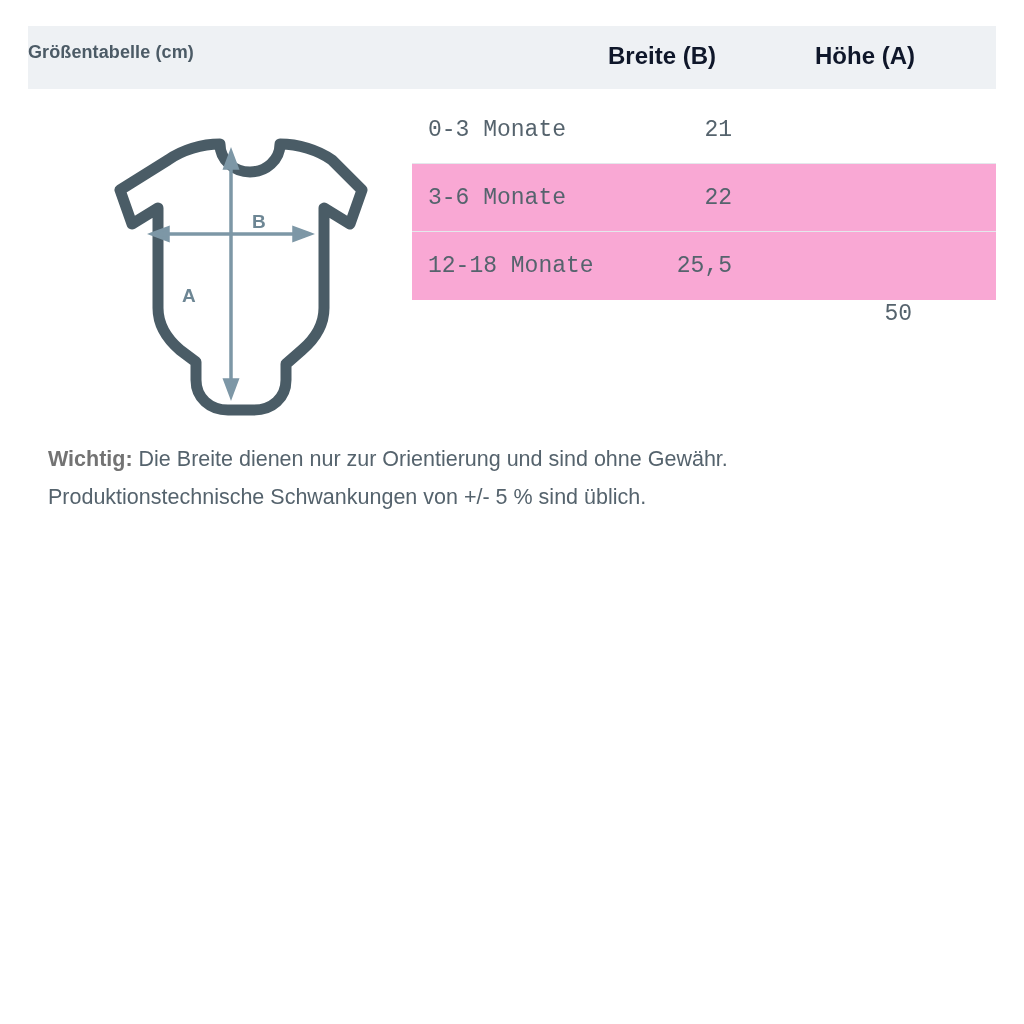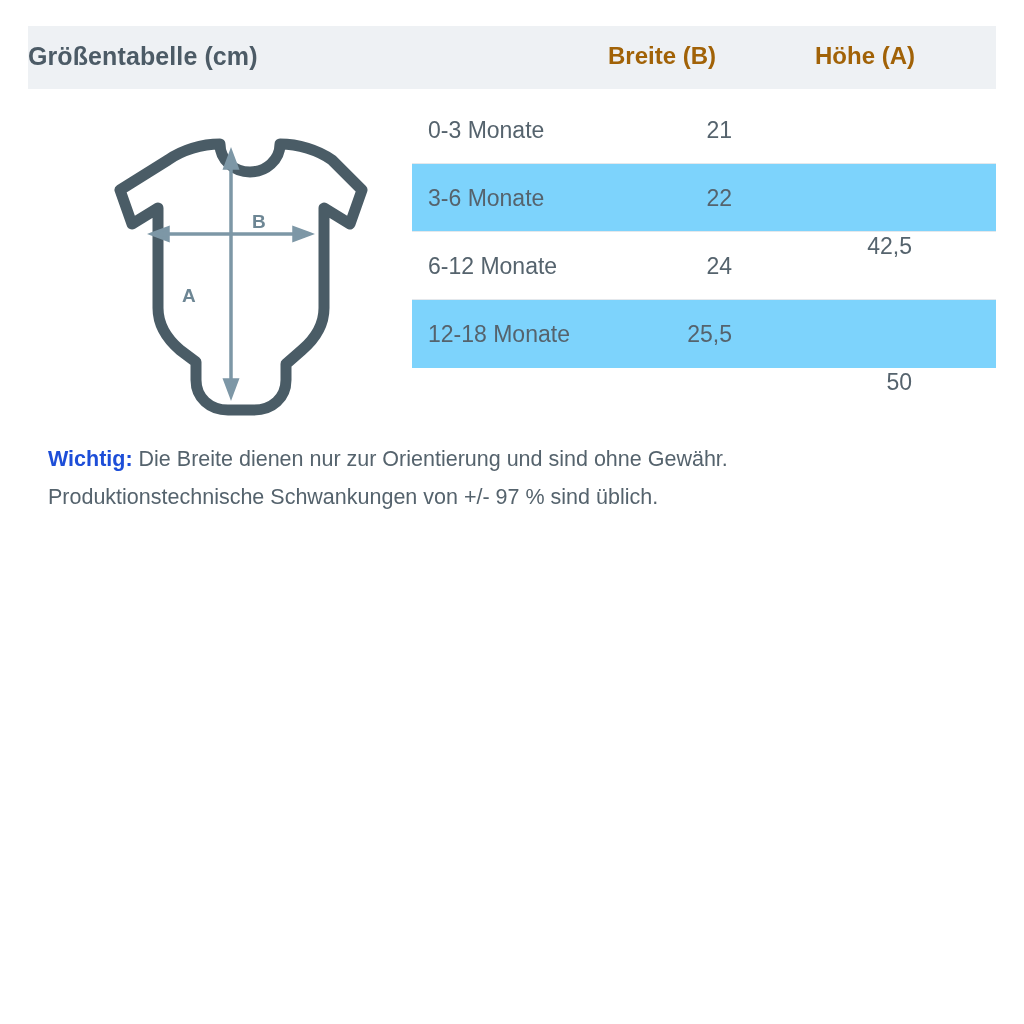--- a/index.html
+++ b/index.html
@@ -25,58 +25,59 @@
     width: 968px;
     height: 63px;
     background: #eef1f4;
   }
   .header-title {
     position: absolute;
     left: 28px;
     top: 42px;
   }
   .header-title span {
-    font-size: 25px;
+    font-size: 18px;
     font-weight: bold;
     color: #4c5b66;
     letter-spacing: 0.1px;
   }
   .header-col {
     position: absolute;
     top: 42px;
     font-size: 24px;
     font-weight: bold;
-    color: #a16207;
+    color: #0f172a;
     text-align: center;
   }
   .header-col.b { left: 592px; width: 140px; }
   .header-col.a { left: 790px; width: 150px; }
 
   
   .table {
     position: absolute;
     left: 412px;
     top: 96px;
     width: 584px;
   }
   .row {
     position: relative;
     height: 68px;
     box-sizing: border-box;
     border-bottom: 1px solid #e4e8ec;
   }
-  .row.alt { background: #7dd3fc; }
+  .row.alt { background: #f9a8d4; }
   .row:last-child { border-bottom: none; }
   .cell {
     position: absolute;
     top: 50%;
     transform: translateY(-50%);
     font-size: 23px;
     color: #55636d;
     white-space: nowrap;
+    font-family: Liberation Mono, monospace;
   }
   .cell.size { left: 16px; }
   .cell.b {
     left: 170px;
     width: 150px;
     text-align: right;
   }
   .cell.a {
     left: 340px;
     width: 160px;
@@ -97,21 +98,21 @@
   .note {
     position: absolute;
     left: 48px;
     top: 440px;
     width: 930px;
     font-size: 21.5px;
     line-height: 38px;
     color: #55636d;
   }
   .note b {
-    color: #1d4ed8;
+    color: #737373;
     font-weight: bold;
   }
   .note-line { display: block; }
 </style>
 </head>
 <body>
 
 <div class="page">
 
   <div class="header-band"></div>
@@ -167,30 +168,25 @@
     <div class="row">
       <div class="cell size">0-3 Monate</div>
       <div class="cell b">21</div>
       <div class="cell a">39</div>
     </div>
     <div class="row alt">
       <div class="cell size">3-6 Monate</div>
       <div class="cell b">22</div>
       <div class="cell a">42,5</div>
     </div>
-    <div class="row">
-      <div class="cell size">6-12 Monate</div>
-      <div class="cell b">24</div>
-      <div class="cell a">46</div>
-    </div>
     <div class="row alt">
       <div class="cell size">12-18 Monate</div>
       <div class="cell b">25,5</div>
       <div class="cell a">50</div>
     </div>
   </div>
 
   <div class="note">
     <span class="note-line"><b>Wichtig:</b><span> Die Breite dienen nur zur Orientierung und sind ohne Gewähr.</span></span>
-    <span class="note-line">Produktionstechnische Schwankungen von +/- 97 % sind üblich.</span>
+    <span class="note-line">Produktionstechnische Schwankungen von +/- 5 % sind üblich.</span>
   </div>
 
 </div>
 
 </body></html>

